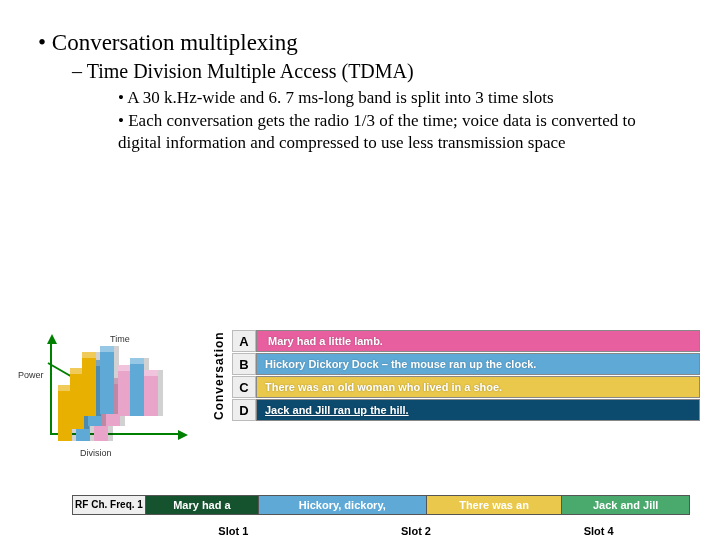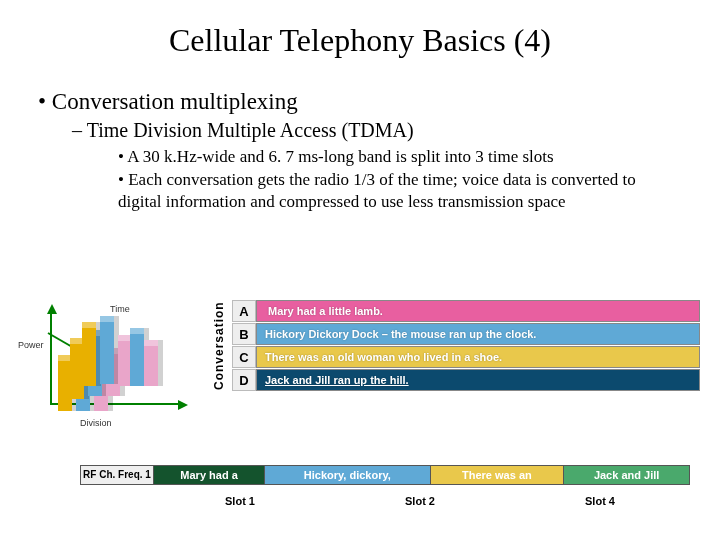--- a/index.html
+++ b/index.html
@@ -120,21 +120,21 @@
     font-family: Arial, sans-serif;
     font-weight: bold;
     font-size: 11px;
     color: #fff;
     padding-left: 8px;
     display: flex; align-items: center;
     text-shadow: 0 0 2px rgba(0,0,0,0.3);
   }
   .slotsrow {
     position: absolute;
-    left: 80px; right: 30px;
+    left: 72px; right: 30px;
     top: 465px;
   }
   .slotstable {
     width: 100%;
     border-collapse: collapse;
     font-family: Arial, sans-serif;
   }
   .slotstable td {
     border: 1px solid #555;
     font-size: 11px;
@@ -159,21 +159,20 @@
     color: #000;
   }
   .slotlabels div { flex: 1; text-align: center; padding-top: 10px; }
   .convowrap { position: relative; flex: 1; }
 </style>
 </head>
 <body>
 
 <div class="slide">
 
-  <div class="title">Cellular Telephony Basics (4)</div>
 
   <div class="b1 dot">Conversation multiplexing</div>
   <div class="b2 dash">Time Division Multiple Access (TDMA)</div>
   <div class="b3 dot">A 30 k.Hz-wide and 6. 7 ms-long band is split into 3 time slots</div>
   <div class="b3 dot">Each conversation gets the radio 1/3 of the time; voice data is converted to digital information and compressed to use less transmission space</div>
 
   <div class="figrow">
     <div class="left3d">
       <div class="axis y"></div>
       <div class="axis x"></div>

